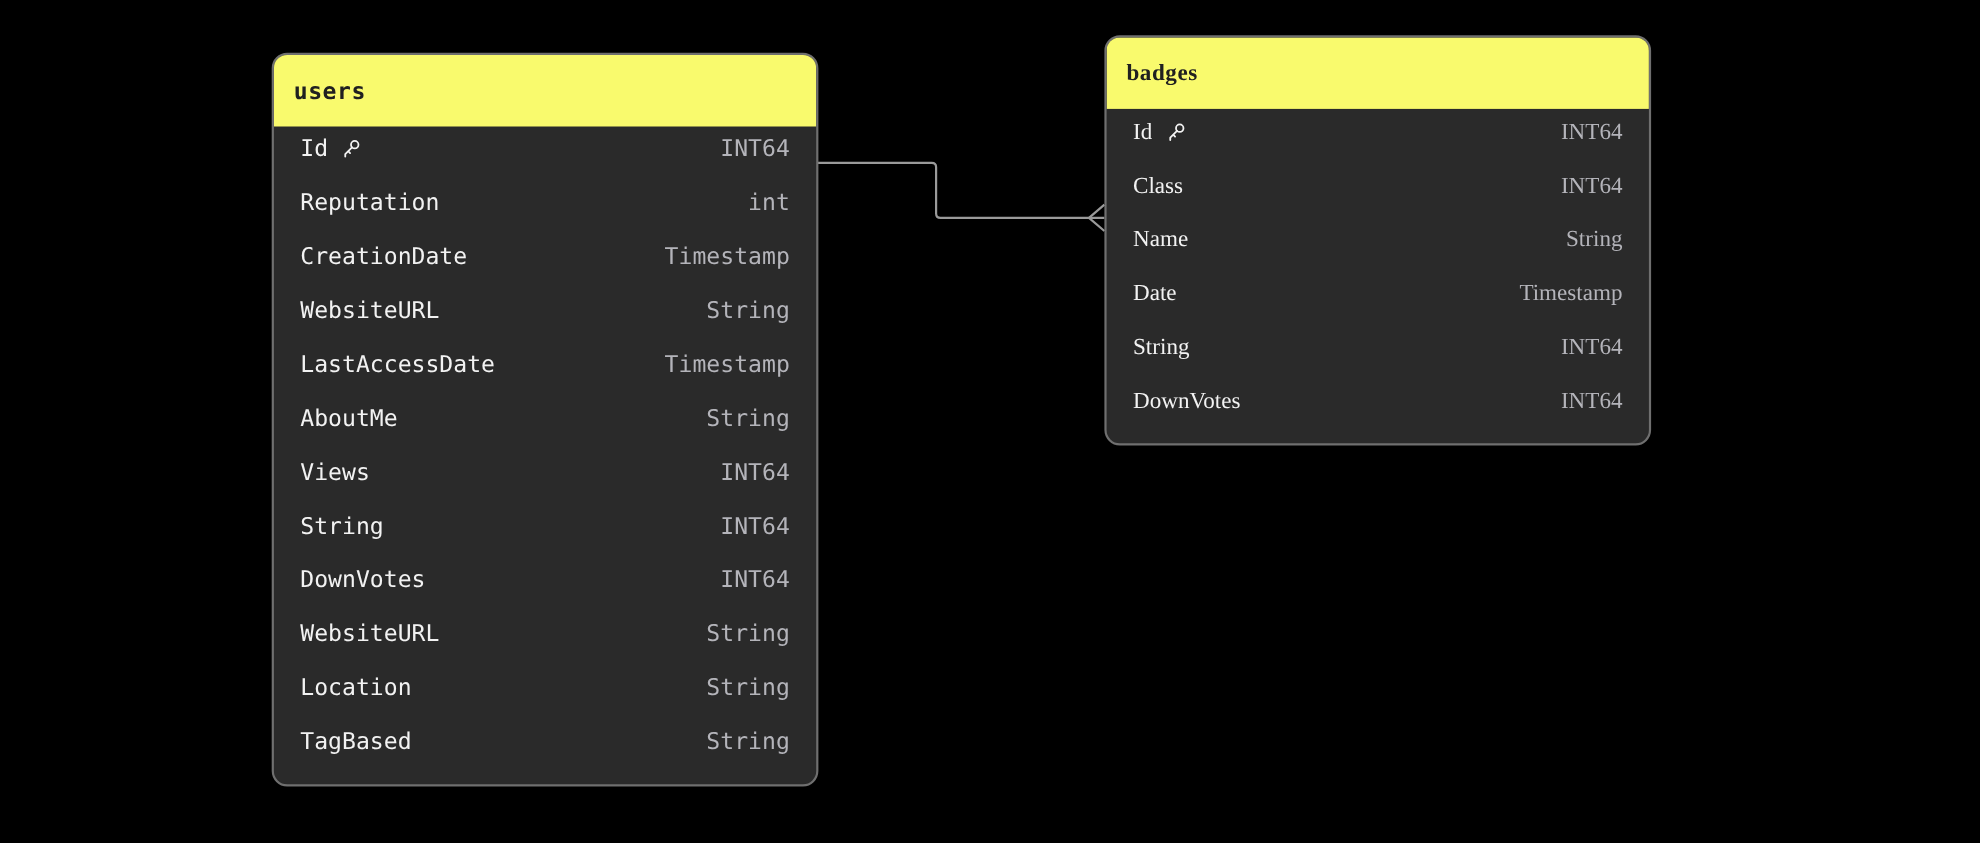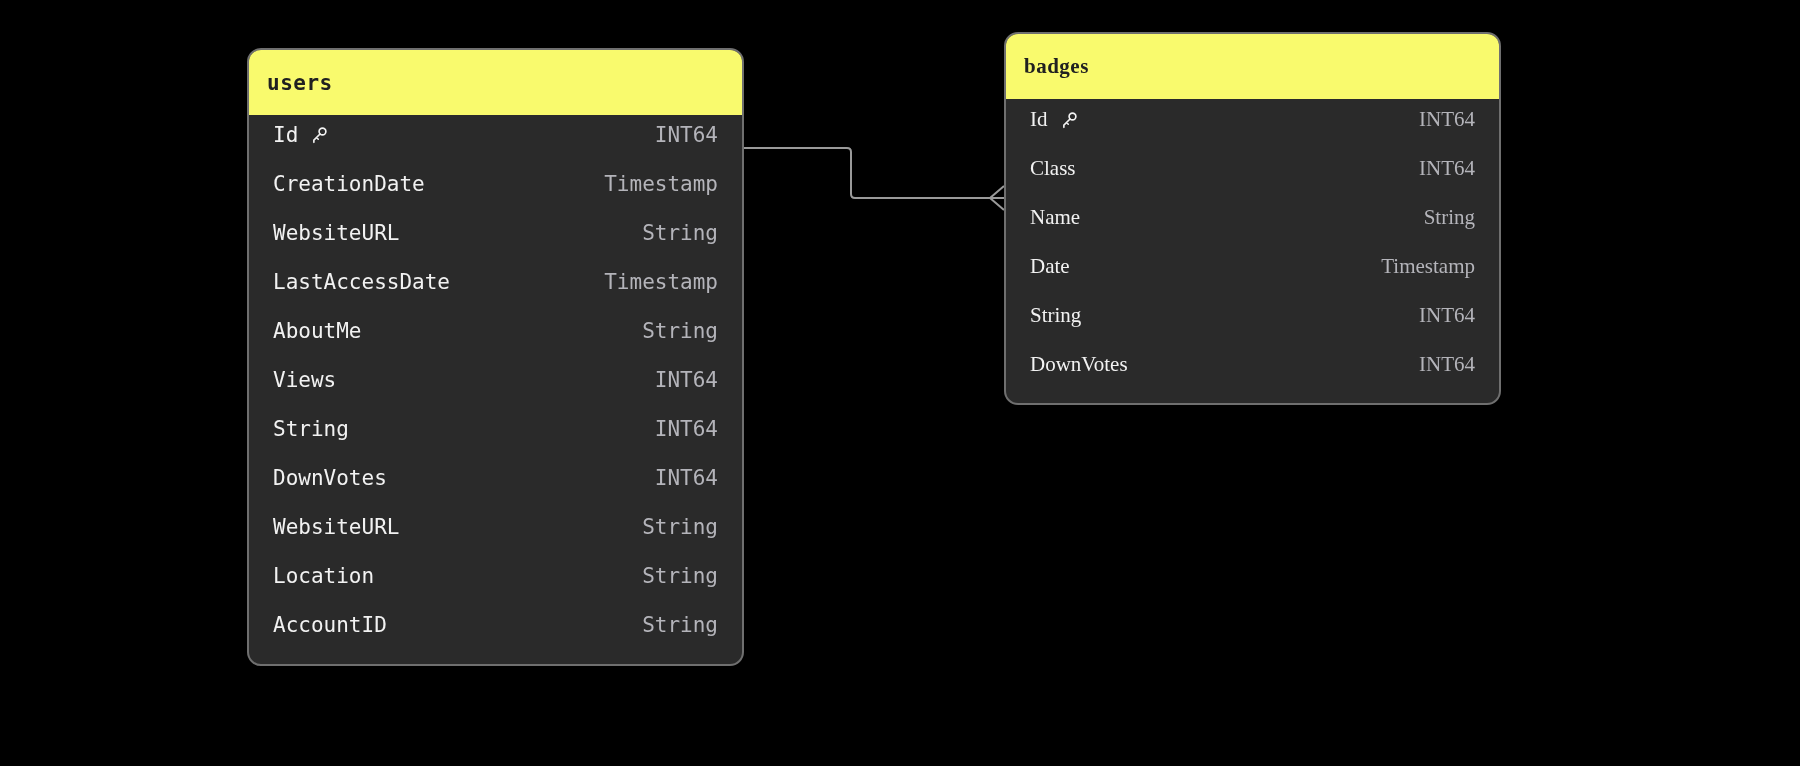--- a/index.html
+++ b/index.html
@@ -99,20 +99,26 @@
         <span class="field-name">
           <span>Id</span>
           <svg class="key-icon" viewBox="0 0 24 24">
             <circle cx="15.8" cy="8.2" r="3.7"></circle>
             <path d="M13.1 10.9 L6.4 17.6 L6.4 20 M9.3 14.7 L11.2 16.6"></path>
           </svg>
         </span>
         <span class="field-type">INT64</span>
       </div>
 
+      <div class="field-row">
+        <span class="field-name">
+          <span>Reputation</span>
+        </span>
+        <span class="field-type">int</span>
+      </div>
 
       <div class="field-row">
         <span class="field-name">
           <span>CreationDate</span>
         </span>
         <span class="field-type">Timestamp</span>
       </div>
 
       <div class="field-row">
         <span class="field-name">
@@ -165,21 +171,21 @@
 
       <div class="field-row">
         <span class="field-name">
           <span>Location</span>
         </span>
         <span class="field-type">String</span>
       </div>
 
       <div class="field-row">
         <span class="field-name">
-          <span>AccountID</span>
+          <span>TagBased</span>
         </span>
         <span class="field-type">String</span>
       </div>
 
     </div>
   </section>
 
   <section class="table table-badges">
     <div class="table-header">
       <span>badges</span>

